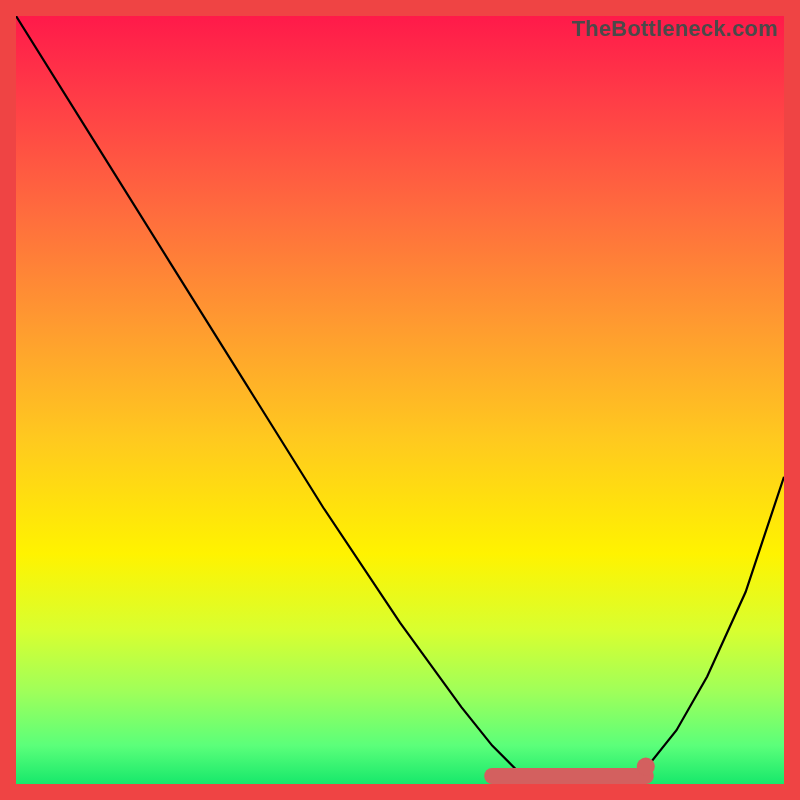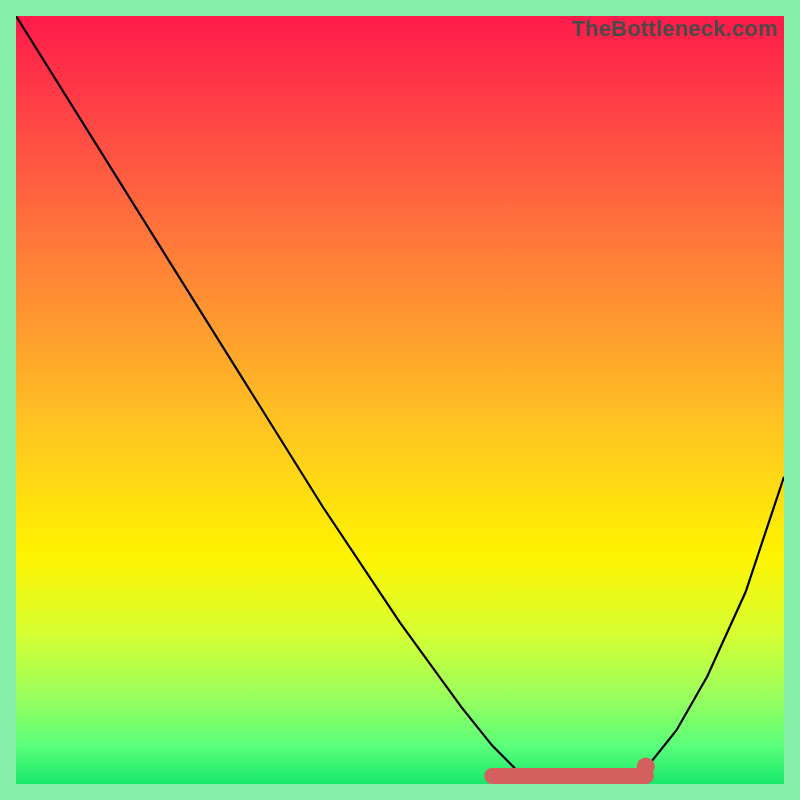--- a/index.html
+++ b/index.html
@@ -9,21 +9,21 @@
     height: 800px;
     background: #000;
     overflow: hidden;
   }
   .frame {
     position: absolute;
     left: 0;
     top: 0;
     width: 800px;
     height: 800px;
-    background: #86efac;
+    background: #ef4444;
   }
   .plot {
     position: absolute;
     left: 16px;
     top: 16px;
     width: 768px;
     height: 768px;
     
     background: linear-gradient(
       to bottom,

